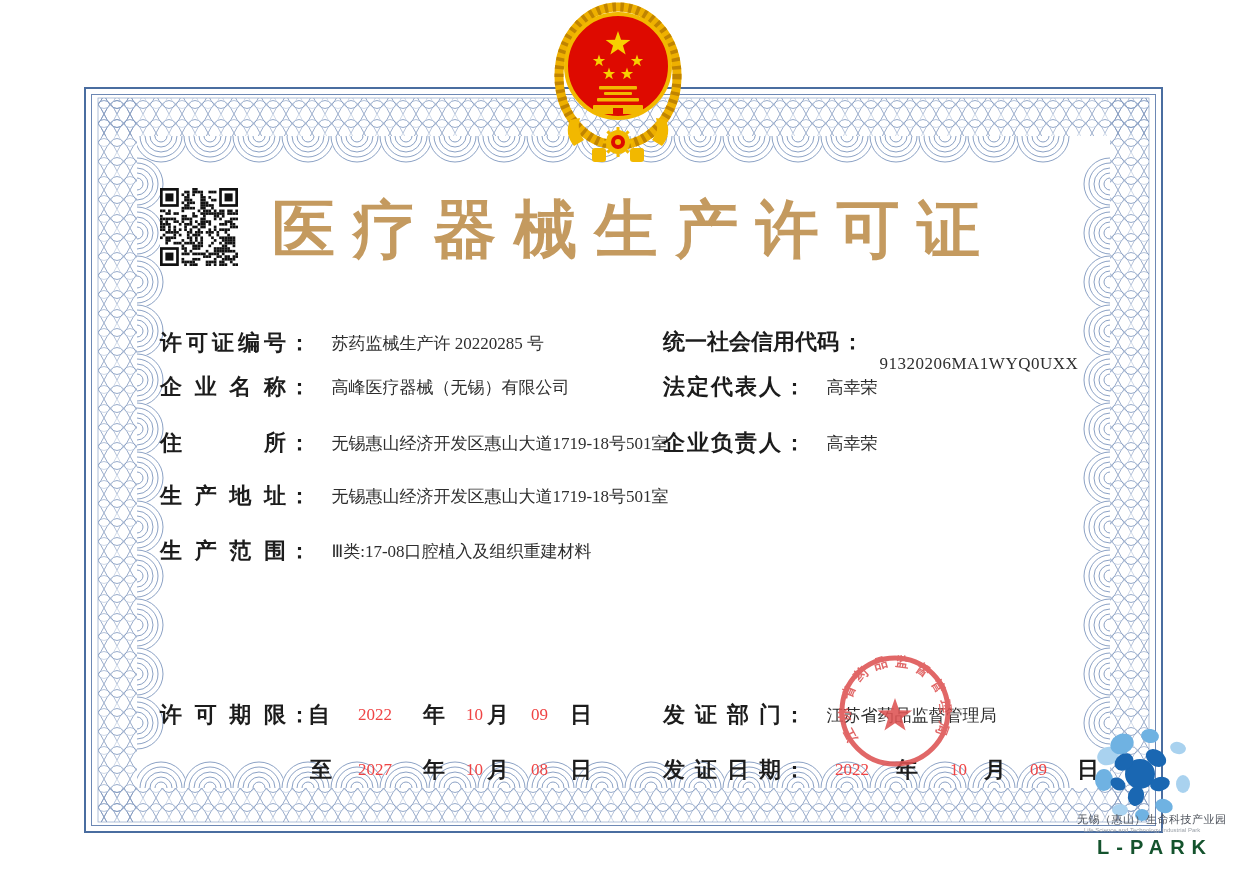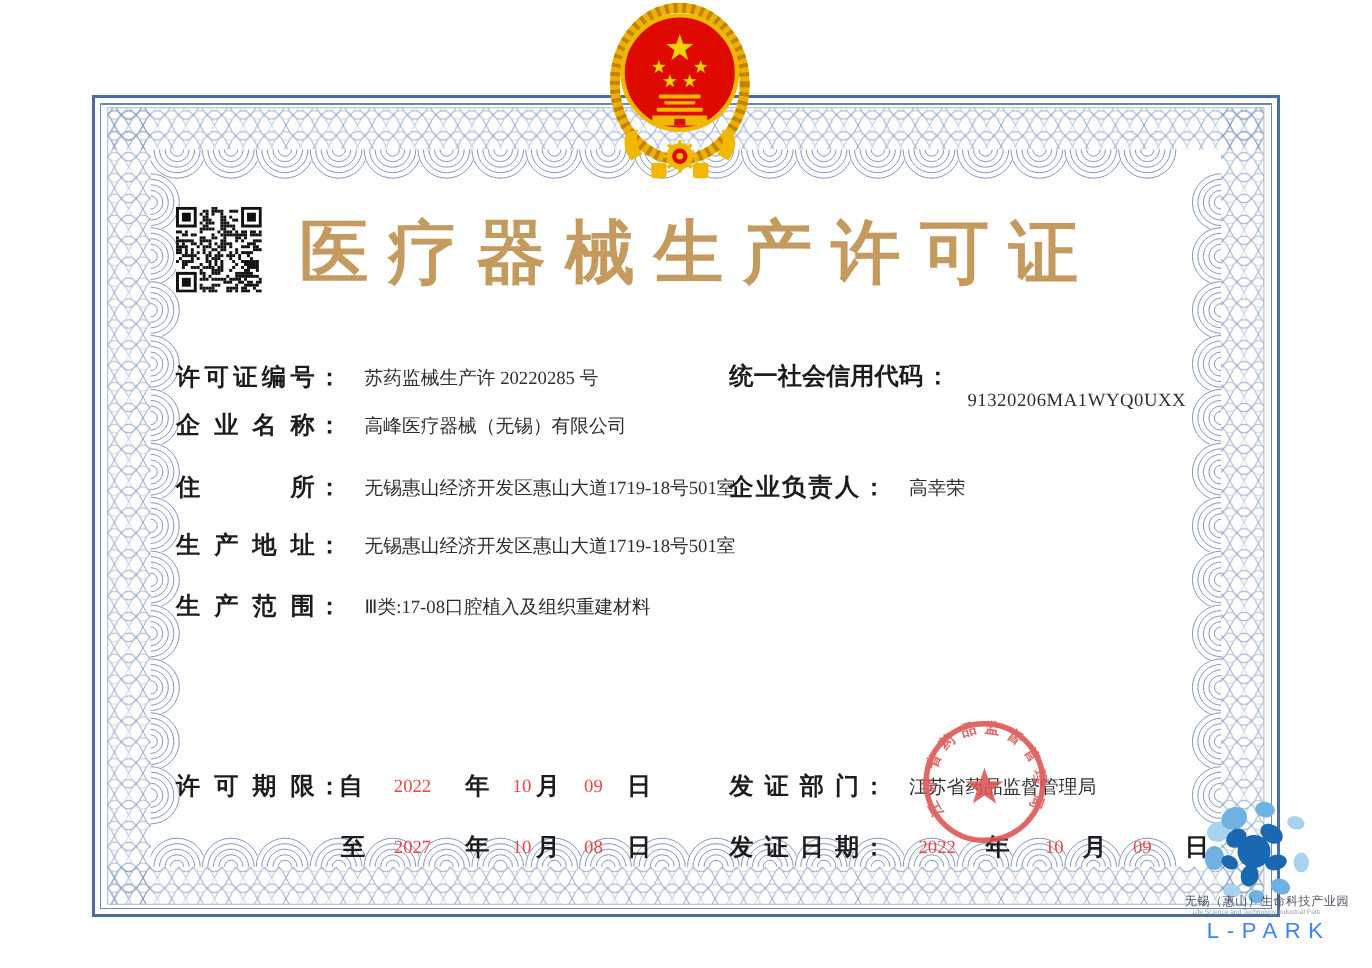--- a/index.html
+++ b/index.html
@@ -25,22 +25,22 @@
   .val-code{font-size:17px;letter-spacing:.5px;margin-left:12px;margin-top:44px;}
 
   
   .drow{position:absolute;height:30px;width:1247px;left:0;}
   .u{position:absolute;top:0;font-weight:700;font-size:22px;color:#1c1c1c;}
   .dv{position:absolute;top:5px;font-family:"Liberation Serif",serif;font-size:17px;color:#ef4444;}
 
   
   #park-cn{position:absolute;left:1077px;top:812px;font-size:11px;color:#4d525b;letter-spacing:.5px;white-space:nowrap;}
   #park-en{position:absolute;left:1084px;top:827px;font-size:6px;color:#9aa0a8;white-space:nowrap;}
-  #park-mark{position:absolute;left:1097px;top:836px;font-size:20px;font-weight:400;
-    color:#3b82f6;letter-spacing:7px;white-space:nowrap;}
+  #park-mark{position:absolute;left:1097px;top:836px;font-size:20px;font-weight:700;
+    color:#14532d;letter-spacing:7px;white-space:nowrap;}
 </style>
 </head>
 <body>
 
 <div id="page">
 
   <svg id="border-deco" class="abs" style="left:0;top:0" width="1247" height="880" viewBox="0 0 1247 880">
     <defs>
       <pattern id="mesh" width="26" height="19" patternUnits="userSpaceOnUse">
         <path d="M0,19 Q13,-8 26,19" fill="none" stroke="#7e96bd" stroke-width="0.8"></path>
@@ -868,20 +868,24 @@
     <span class="u" style="left:487px">月</span>
     <span class="dv" style="left:531px">08</span>
     <span class="u" style="left:570px">日</span>
   </div>
 
   <div class="rrow" style="top:310px">
     <span class="lab">统一社会信用代码</span><span class="col">：</span>
     <span class="val val-code">91320206MA1WYQ0UXX</span>
   </div>
 
+  <div class="rrow" style="top:372px">
+    <span class="lab jw5">法定代表人</span><span class="col">：</span>
+    <span class="val">高幸荣</span>
+  </div>
 
   <div class="rrow" style="top:428px">
     <span class="lab jw5">企业负责人</span><span class="col">：</span>
     <span class="val">高幸荣</span>
   </div>
 
   <div class="rrow" style="top:700px">
     <span class="lab jw5">发证部门</span><span class="col">：</span>
     <span class="val">江苏省药品监督管理局</span>
   </div>

